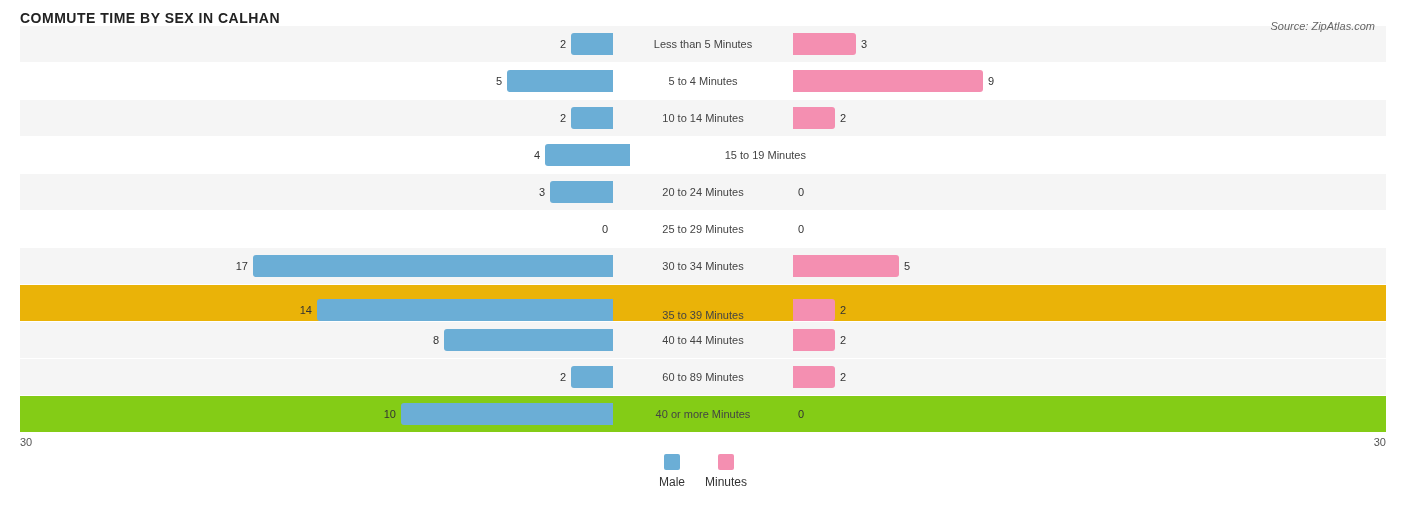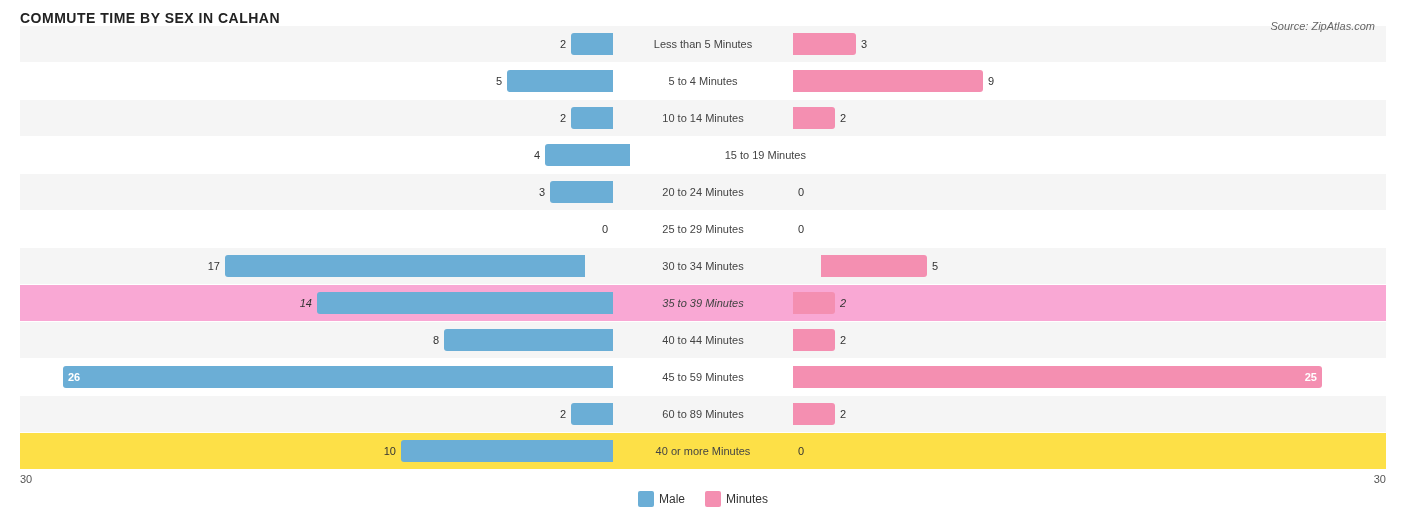--- a/index.html
+++ b/index.html
@@ -37,20 +37,21 @@
       justify-content: center;
       align-items: center;
       gap: 20px;
       margin-top: 6px;
     }
     .legend-item {
       display: flex;
       align-items: center;
       gap: 5px;
       font-size: 12px;
+      flex-direction: column;
     }
     .legend-box {
       width: 16px;
       height: 16px;
       border-radius: 2px;
     }
     .bottom-axis {
       display: flex;
       justify-content: space-between;
       font-size: 11px;
@@ -123,32 +124,32 @@
         <div style="width: 610px; display: flex; align-items: center; justify-content: flex-end;">
           <span style="font-size: 11px; color: rgb(51, 51, 51); margin-right: 5px; min-width: 18px; text-align: right;">0</span>
           <div style="width: 0px; height: 22px; background: rgb(107, 174, 214); border-radius: 3px 0px 0px 3px;"></div>
         </div>
         <div style="width: 180px; text-align: center; font-size: 11px; color: rgb(68, 68, 68); flex-shrink: 0; z-index: 5; padding: 0px 4px;">25 to 29 Minutes</div>
         <div style="width: 610px; display: flex; align-items: center; justify-content: flex-start;">
           <div style="width: 0px; height: 22px; background: rgb(244, 143, 177); border-radius: 0px 3px 3px 0px;"></div>
           <span style="font-size: 11px; color: rgb(51, 51, 51); margin-left: 5px; min-width: 18px;">0</span>
         </div>
       </div>
-      <div style="display: flex; align-items: center; height: 36px; background: rgb(245, 245, 245); margin-bottom: 1px; gap: 28px;">
+      <div style="display: flex; align-items: center; height: 36px; background: rgb(245, 245, 245); margin-bottom: 1px;">
         <div style="width: 610px; display: flex; align-items: center; justify-content: flex-end;">
           <span style="font-size: 11px; color: rgb(51, 51, 51); margin-right: 5px; min-width: 18px; text-align: right;">17</span>
           <div style="width: 360px; height: 22px; background: rgb(107, 174, 214); border-radius: 3px 0px 0px 3px;"></div>
         </div>
         <div style="width: 180px; text-align: center; font-size: 11px; color: rgb(68, 68, 68); flex-shrink: 0; z-index: 5; padding: 0px 4px;">30 to 34 Minutes</div>
         <div style="width: 610px; display: flex; align-items: center; justify-content: flex-start;">
           <div style="width: 106px; height: 22px; background: rgb(244, 143, 177); border-radius: 0px 3px 3px 0px;"></div>
           <span style="font-size: 11px; color: rgb(51, 51, 51); margin-left: 5px; min-width: 18px;">5</span>
         </div>
       </div>
-      <div style="display: flex; align-items: center; height: 36px; background: #f9a8d4; margin-bottom: 1px; font-style: italic;">
+      <div style="display: flex; align-items: flex-end; height: 36px; background: #eab308; margin-bottom: 1px;">
         <div style="width: 610px; display: flex; align-items: center; justify-content: flex-end;">
           <span style="font-size: 11px; color: rgb(51, 51, 51); margin-right: 5px; min-width: 18px; text-align: right;">14</span>
           <div style="width: 296px; height: 22px; background: rgb(107, 174, 214); border-radius: 3px 0px 0px 3px;"></div>
         </div>
         <div style="width: 180px; text-align: center; font-size: 11px; color: rgb(68, 68, 68); flex-shrink: 0; z-index: 5; padding: 0px 4px;">35 to 39 Minutes</div>
         <div style="width: 610px; display: flex; align-items: center; justify-content: flex-start;">
           <div style="width: 42px; height: 22px; background: rgb(244, 143, 177); border-radius: 0px 3px 3px 0px;"></div>
           <span style="font-size: 11px; color: rgb(51, 51, 51); margin-left: 5px; min-width: 18px;">2</span>
         </div>
       </div>
@@ -156,45 +157,32 @@
         <div style="width: 610px; display: flex; align-items: center; justify-content: flex-end;">
           <span style="font-size: 11px; color: rgb(51, 51, 51); margin-right: 5px; min-width: 18px; text-align: right;">8</span>
           <div style="width: 169px; height: 22px; background: rgb(107, 174, 214); border-radius: 3px 0px 0px 3px;"></div>
         </div>
         <div style="width: 180px; text-align: center; font-size: 11px; color: rgb(68, 68, 68); flex-shrink: 0; z-index: 5; padding: 0px 4px;">40 to 44 Minutes</div>
         <div style="width: 610px; display: flex; align-items: center; justify-content: flex-start;">
           <div style="width: 42px; height: 22px; background: rgb(244, 143, 177); border-radius: 0px 3px 3px 0px;"></div>
           <span style="font-size: 11px; color: rgb(51, 51, 51); margin-left: 5px; min-width: 18px;">2</span>
         </div>
       </div>
-      <div style="display: flex; align-items: center; height: 36px; background: rgb(255, 255, 255); margin-bottom: 1px;">
-        <div style="width: 610px; display: flex; align-items: center; justify-content: flex-end;">
-          <div style="width: 550px; height: 22px; background: rgb(107, 174, 214); border-radius: 3px 0px 0px 3px; display: flex; align-items: center; justify-content: flex-start; padding-left: 5px;">
-            <span style="font-size:11px;color:#fff;font-weight:bold;">26</span>
-          </div>
-        </div>
-        <div style="width: 180px; text-align: center; font-size: 11px; color: rgb(68, 68, 68); flex-shrink: 0; z-index: 5; padding: 0px 4px;">45 to 59 Minutes</div>
-        <div style="width: 610px; display: flex; align-items: center; justify-content: flex-start;">
-          <div style="width: 529px; height: 22px; background: rgb(244, 143, 177); border-radius: 0px 3px 3px 0px; display: flex; align-items: center; justify-content: flex-end; padding-right: 5px;">
-            <span style="font-size:11px;color:#fff;font-weight:bold;">25</span>
-          </div>
-        </div>
-      </div>
       <div style="display: flex; align-items: center; height: 36px; background: rgb(245, 245, 245); margin-bottom: 1px;">
         <div style="width: 610px; display: flex; align-items: center; justify-content: flex-end;">
           <span style="font-size: 11px; color: rgb(51, 51, 51); margin-right: 5px; min-width: 18px; text-align: right;">2</span>
           <div style="width: 42px; height: 22px; background: rgb(107, 174, 214); border-radius: 3px 0px 0px 3px;"></div>
         </div>
         <div style="width: 180px; text-align: center; font-size: 11px; color: rgb(68, 68, 68); flex-shrink: 0; z-index: 5; padding: 0px 4px;">60 to 89 Minutes</div>
         <div style="width: 610px; display: flex; align-items: center; justify-content: flex-start;">
           <div style="width: 42px; height: 22px; background: rgb(244, 143, 177); border-radius: 0px 3px 3px 0px;"></div>
           <span style="font-size: 11px; color: rgb(51, 51, 51); margin-left: 5px; min-width: 18px;">2</span>
         </div>
       </div>
-      <div style="display: flex; align-items: center; height: 36px; background: #fde047; margin-bottom: 1px; justify-content: center;">
+      <div style="display: flex; align-items: center; height: 36px; background: #84cc16; margin-bottom: 1px; justify-content: center;">
         <div style="width: 610px; display: flex; align-items: center; justify-content: flex-end;">
           <span style="font-size: 11px; color: rgb(51, 51, 51); margin-right: 5px; min-width: 18px; text-align: right;">10</span>
           <div style="width: 212px; height: 22px; background: rgb(107, 174, 214); border-radius: 3px 0px 0px 3px;"></div>
         </div>
         <div style="width: 180px; text-align: center; font-size: 11px; color: rgb(68, 68, 68); flex-shrink: 0; z-index: 5; padding: 0px 4px;">40 or more Minutes</div>
         <div style="width: 610px; display: flex; align-items: center; justify-content: flex-start;">
           <div style="width: 0px; height: 22px; background: rgb(244, 143, 177); border-radius: 0px 3px 3px 0px;"></div>
           <span style="font-size: 11px; color: rgb(51, 51, 51); margin-left: 5px; min-width: 18px;">0</span>
         </div>
       </div>

